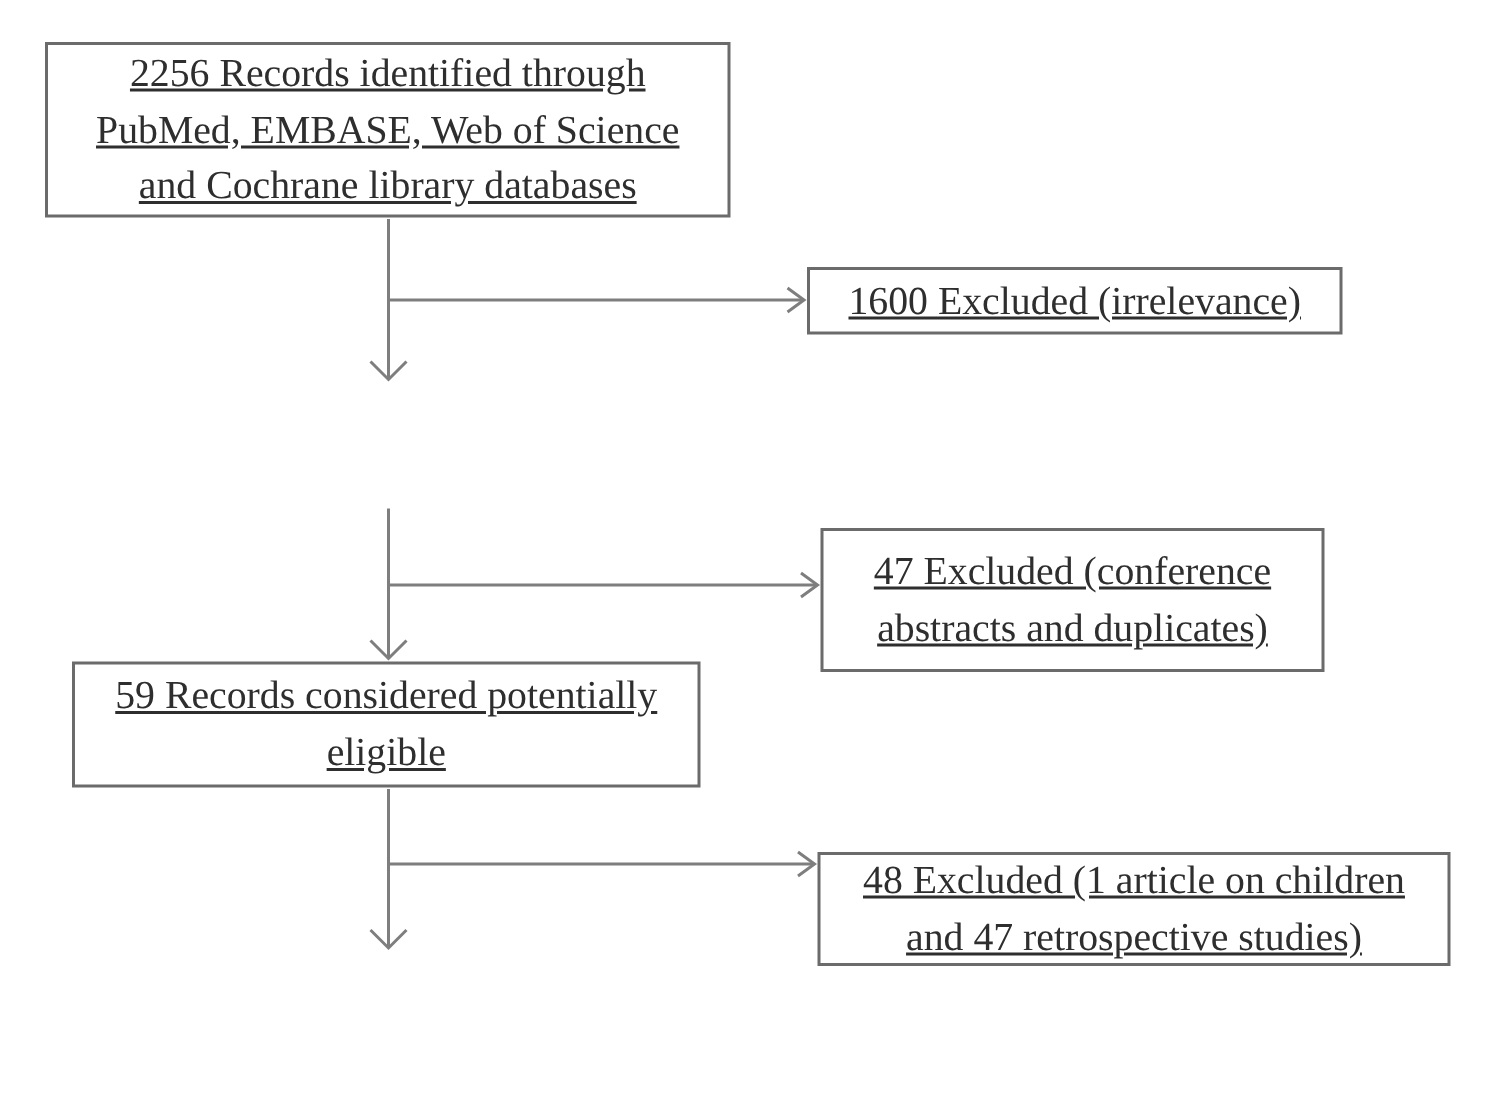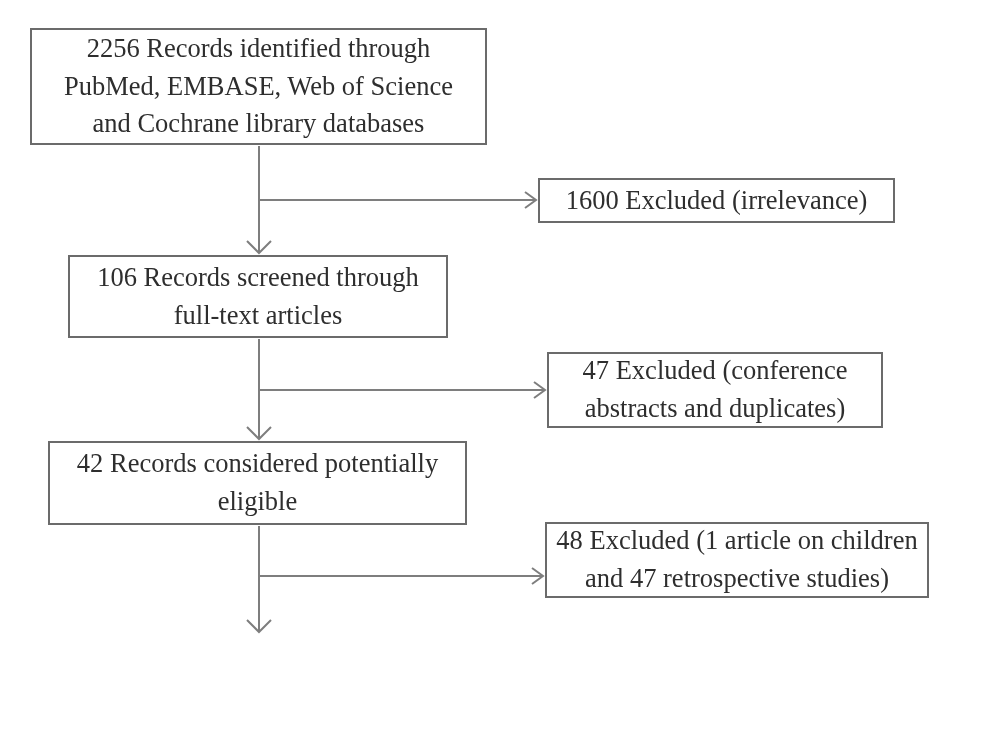--- a/index.html
+++ b/index.html
@@ -30,30 +30,31 @@
     background: #ffffff;
     color: #2e2e2e;
     display: flex;
     align-items: center;
     justify-content: center;
     text-align: center;
     white-space: pre-line;
     font-size: 26.5px;
     line-height: 1.42;
     padding: 20px 6px;
+    text-decoration: underline;
   }
   
   .box.b-identified { left: 30px;  top: 28px;  width: 457px; height: 117px; }
   .box.b-screened   { left: 68px;  top: 255px; width: 380px; height: 83px;  }
   .box.b-eligible   { left: 48px;  top: 441px; width: 419px; height: 84px;  }
   .box.b-included   { left: 72px;  top: 634px; width: 375px; height: 84px;  }
   
   .box.e-irrelevance   { left: 538px; top: 178px; width: 357px; height: 45px; }
-  .box.e-conference    { left: 547px; top: 352px; width: 336px; height: 76px; }
-  .box.e-retrospective { left: 545px; top: 522px; width: 384px; height: 76px; }
+  .box.e-conference    { left: 547px; top: 352px; width: 336px; height: 96px; }
+  .box.e-retrospective { left: 545px; top: 568px; width: 422px; height: 76px; }
 </style>
 </head>
 <body>
 
 <div class="canvas">
 
   <svg class="connectors" viewBox="0 0 992 746" xmlns="http://www.w3.org/2000/svg">
 
     <g stroke="#7e7e7e" stroke-width="2" fill="none">
       <line x1="259" y1="146" x2="259" y2="252"></line>
@@ -83,24 +84,22 @@
     <g stroke="#7e7e7e" stroke-width="2" fill="none">
       <line x1="259" y1="576" x2="542" y2="576"></line>
       <polyline points="532,568 543,576 532,584"></polyline>
     </g>
   </svg>
 
   <div class="box b-identified">2256 Records identified through
 PubMed, EMBASE, Web of Science
 and Cochrane library databases</div>
 
-  <div class="box b-screened">106 Records screened through
-full-text articles</div>
 
-  <div class="box b-eligible">42 Records considered potentially
+  <div class="box b-eligible">59 Records considered potentially
 eligible</div>
 
 
   <div class="box e-irrelevance">1600 Excluded (irrelevance)</div>
 
   <div class="box e-conference">47 Excluded (conference
 abstracts and duplicates)</div>
 
   <div class="box e-retrospective">48 Excluded (1 article on children
 and 47 retrospective studies)</div>

